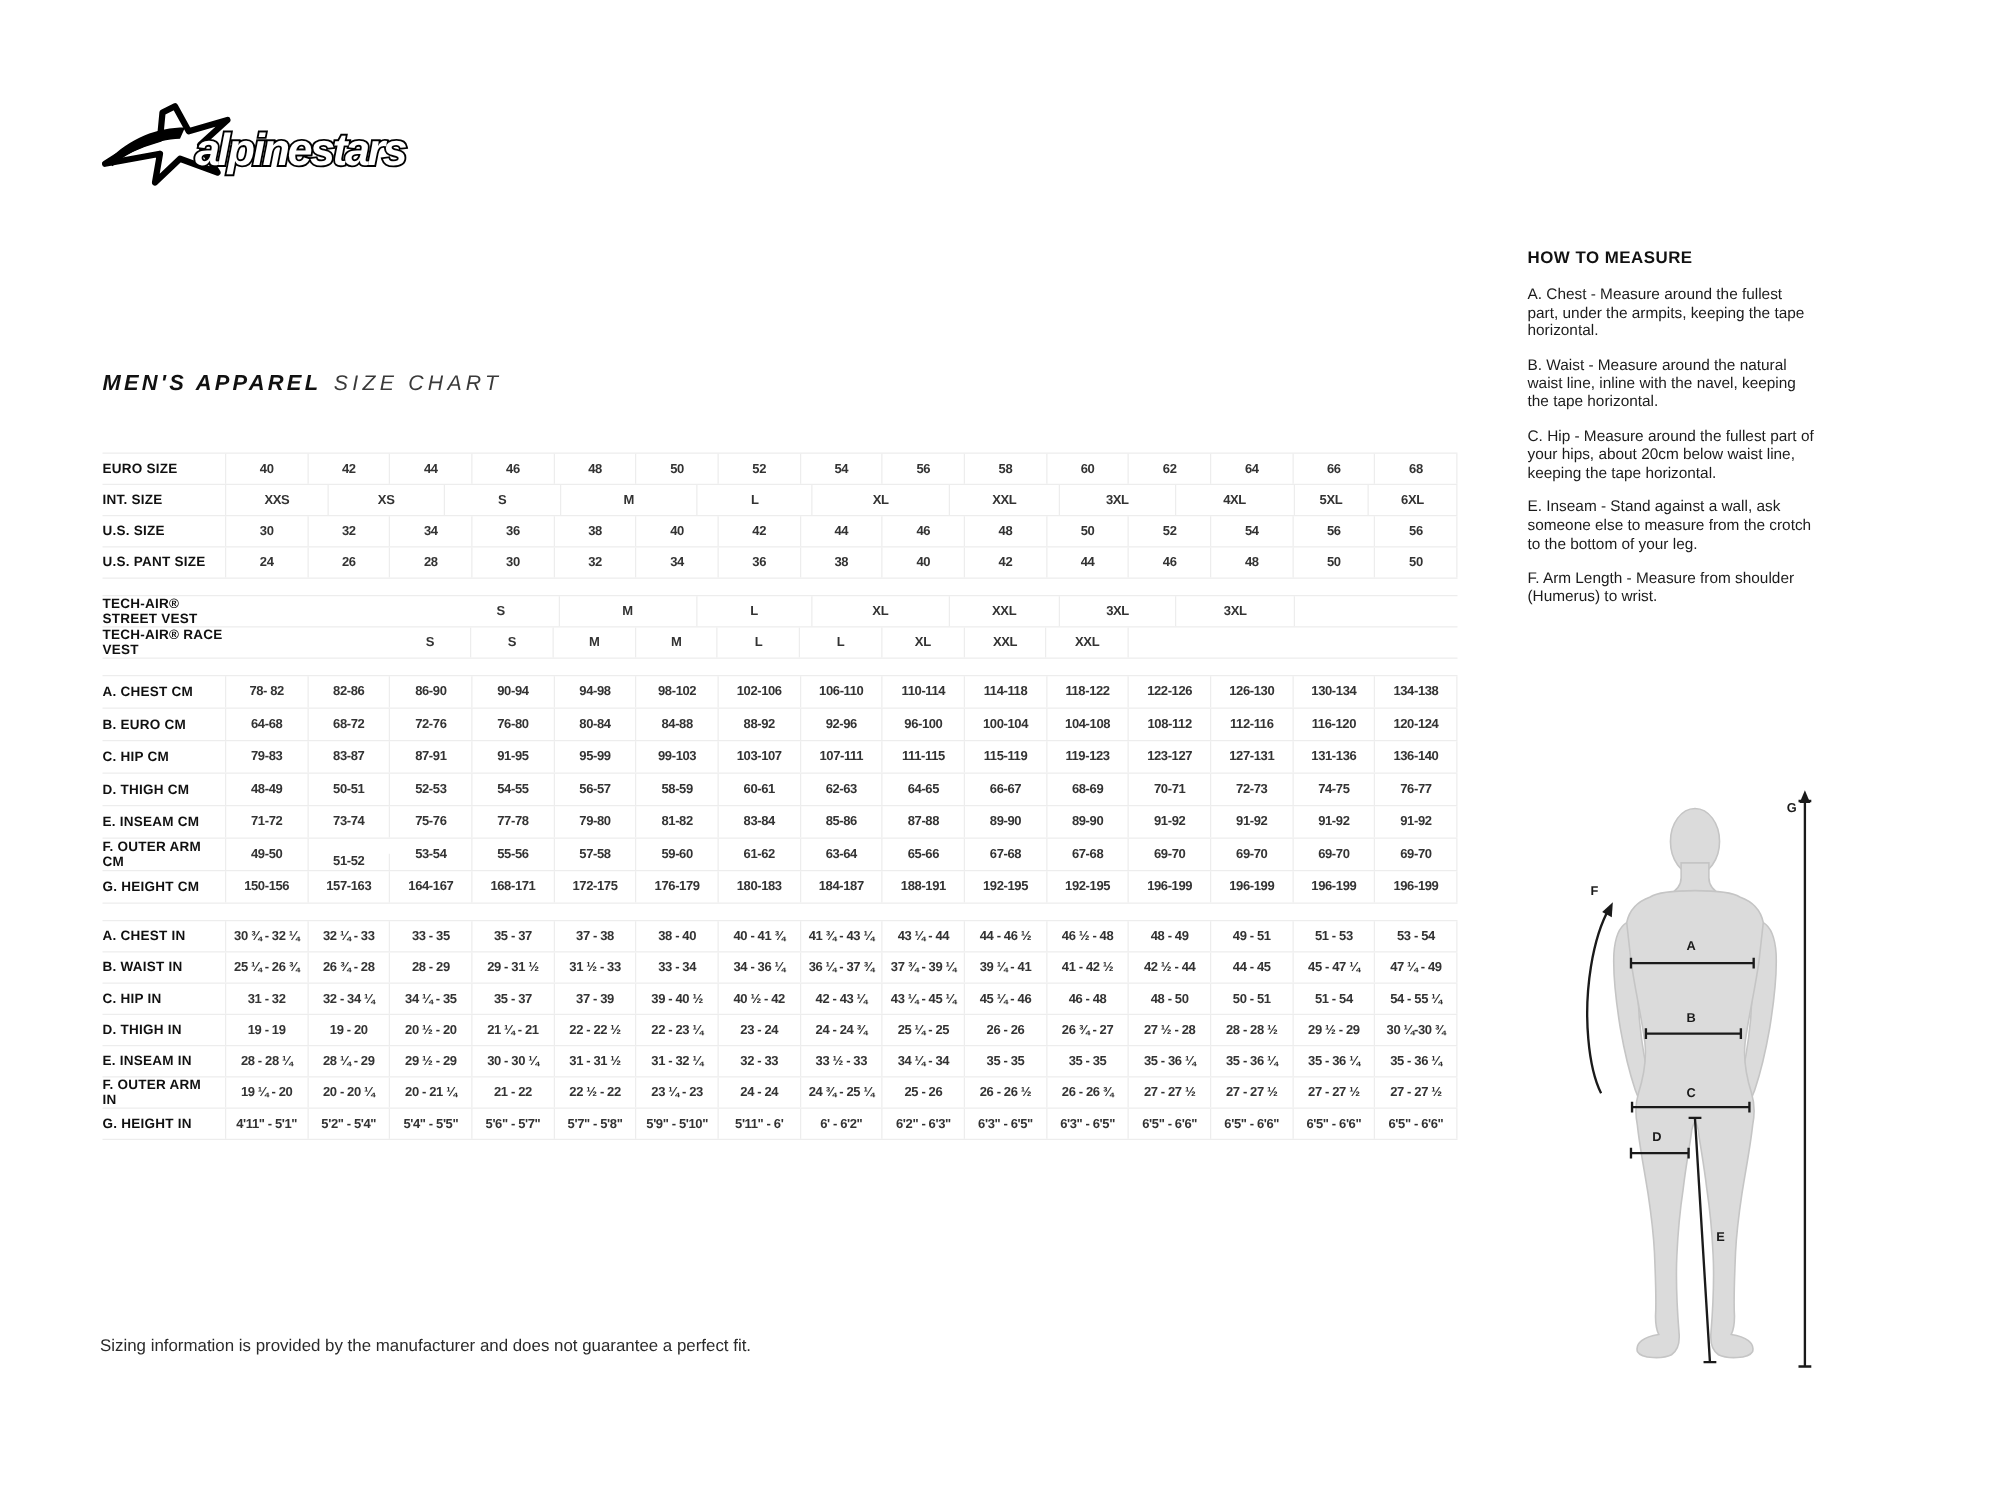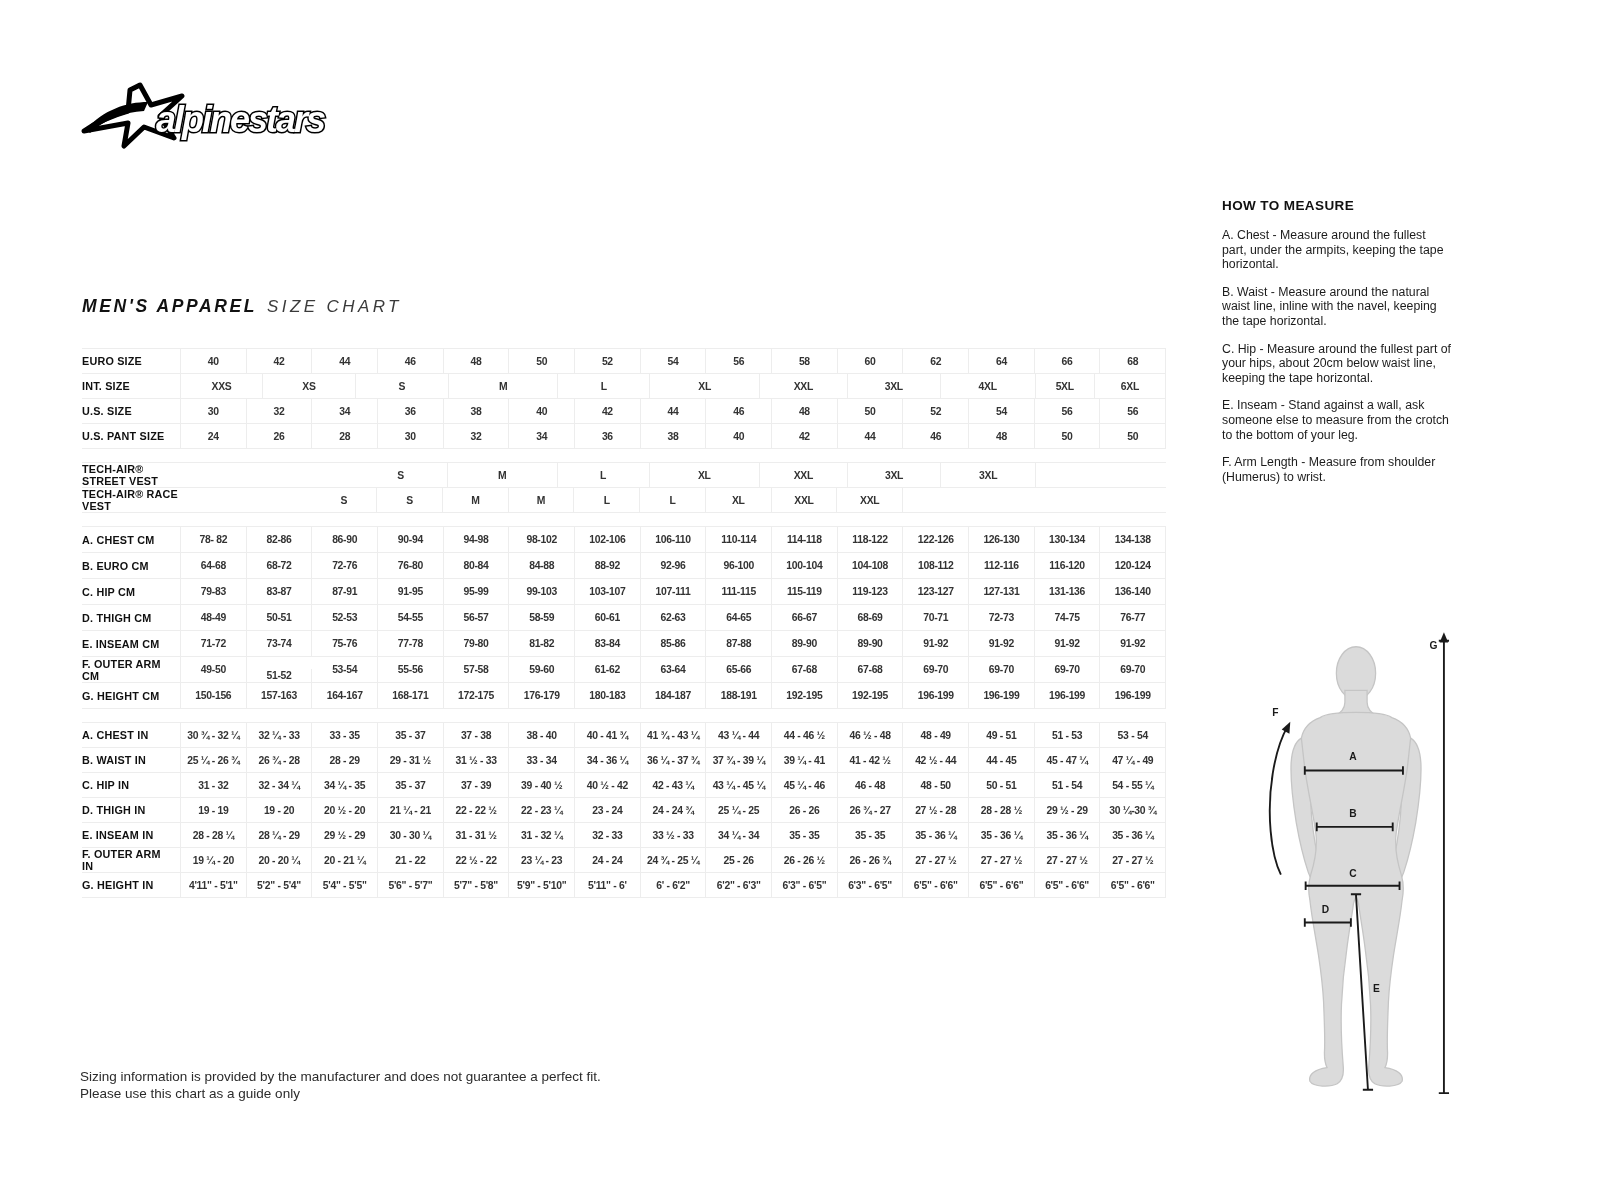--- a/index.html
+++ b/index.html
@@ -11,21 +11,21 @@
 
   
   .logo{left:78px;top:82px;width:270px;height:72px;}
 
   
   .title{left:82px;top:296px;white-space:nowrap;}
   .title .main{font-size:17.5px;font-weight:800;font-style:italic;letter-spacing:2.6px;color:#111;}
   .title .sub{font-size:17px;font-weight:400;font-style:italic;letter-spacing:3.4px;color:#3a3a3a;margin-left:10px;}
 
   
-  .size-table{left:82px;top:348px;width:1084px;}
+  .size-table{left:82px;top:362px;width:1084px;}
   .tgroup{border-top:1px solid #ededed;}
   .tgroup + .tgroup{margin-top:13px;}
   .trow{display:flex;align-items:stretch;min-height:24px;border-bottom:1px solid #ededed;}
   .tgroup.g3 .trow{min-height:25px;}
   .tlabel{
     flex:0 0 98px;display:flex;align-items:center;
     font-size:10.8px;font-weight:700;letter-spacing:.2px;color:#101010;
     line-height:12px;white-space:pre-line;overflow:visible;z-index:2;
   }
   .tcells{flex:1 1 auto;display:flex;border-left:1px solid #ededed;}
@@ -503,14 +503,13 @@
       <text x="70" y="341">D</text>
       <text x="130" y="434">E</text>
       <text x="12" y="110">F</text>
       <text x="196" y="32">G</text>
     </g>
   </svg>
 </div>
 
 <div class="abs footer">
   <div>Sizing information is provided by the manufacturer and does not guarantee a perfect fit.</div>
-  <div>Please use this chart as a guide only</div>
 </div>
 
 </body></html>

